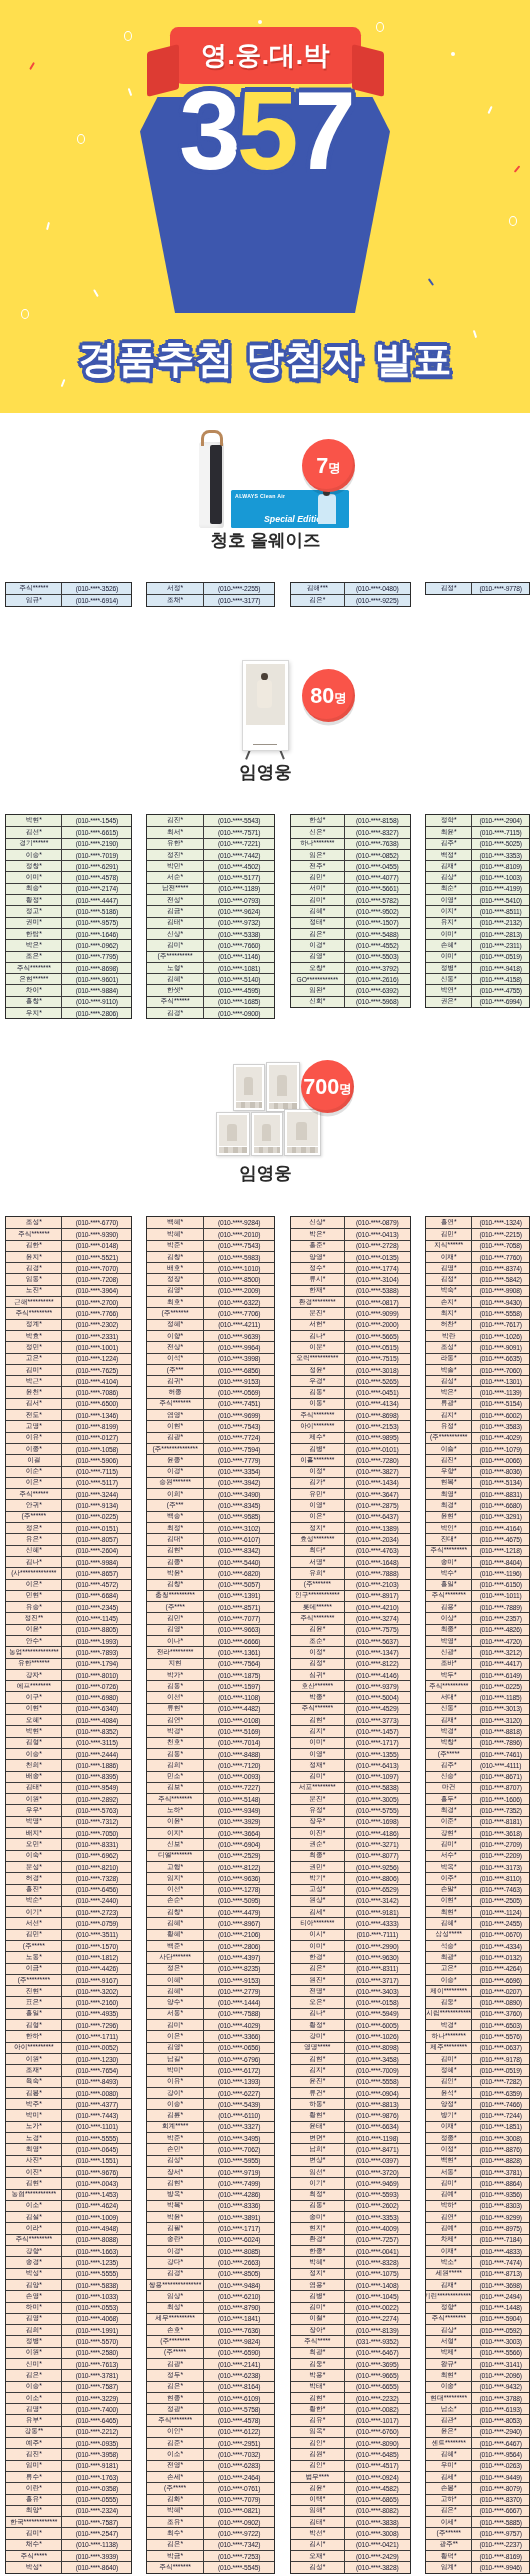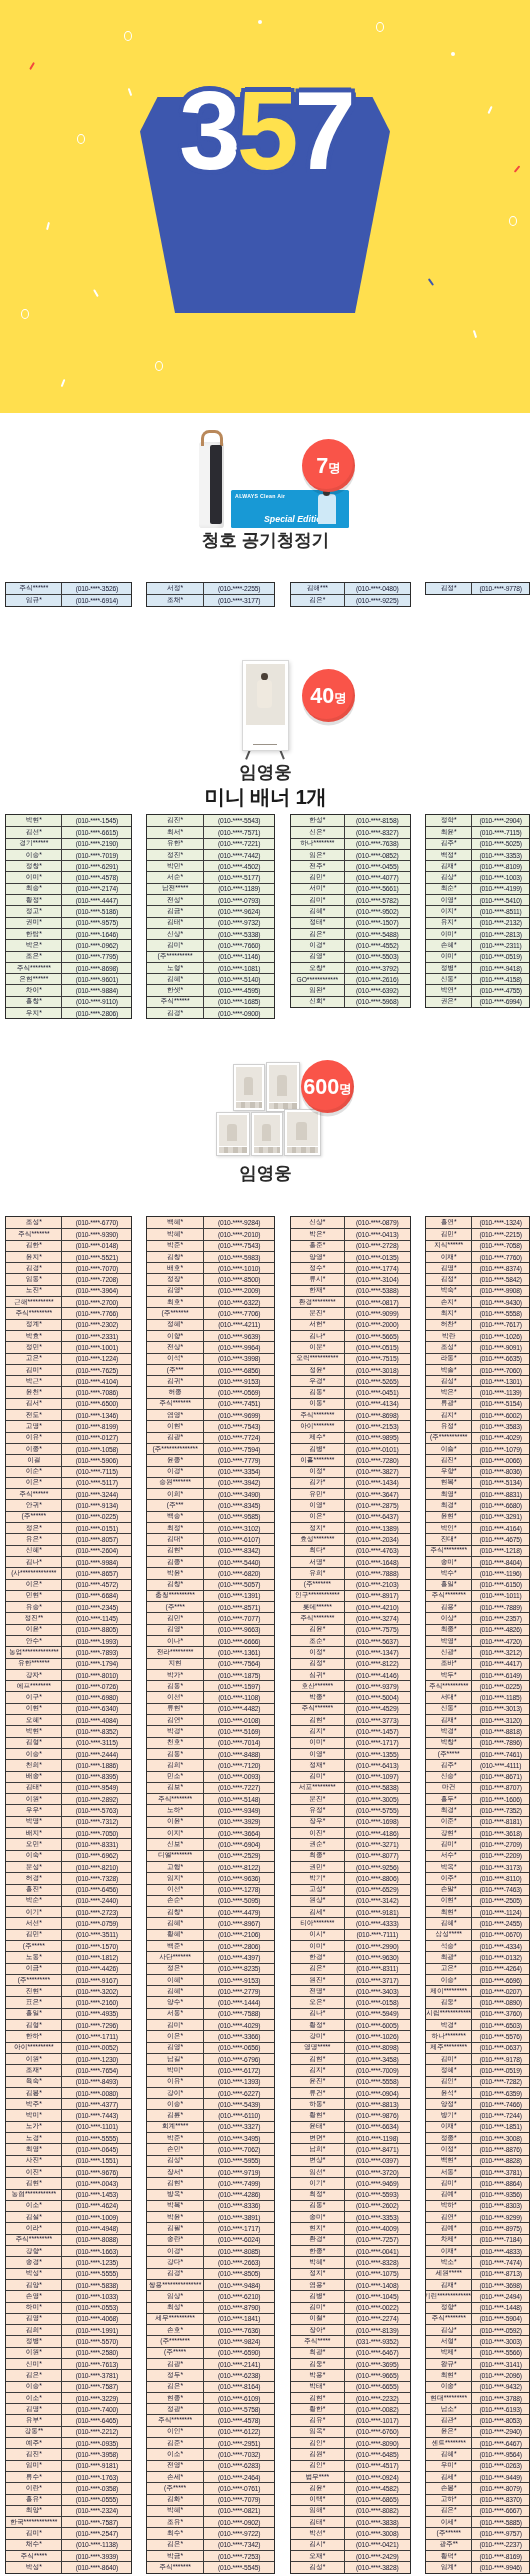--- a/index.html
+++ b/index.html
@@ -119,44 +119,48 @@
     <div class="conf dot" style="left:451px;top:52px;"></div>
     <div class="conf line" style="left:489px;top:106px;transform:rotate(25deg);"></div>
     <div class="conf ring" style="left:509px;top:216px;"></div>
     <div class="conf line" style="left:474px;top:330px;transform:rotate(-18deg);"></div>
     <div class="conf line red" style="left:516px;top:165px;transform:rotate(40deg);"></div>
     <div class="conf line" style="left:62px;top:379px;transform:rotate(22deg);"></div>
     <div class="conf ring" style="left:155px;top:361px;"></div>
     <div class="conf line blue" style="left:430px;top:278px;transform:rotate(-35deg);"></div>
   </div>
 
+  <div class="ribbon">
+    <span class="ribbon-text">영.웅.대.박</span>
+  </div>
 
   <div class="blob"></div>
 
   <div class="digits"><span class="d0">3</span><span class="d1">5</span><span class="d2">7</span></div>
 
 
+  <h1 class="announce">경품추첨 당첨자 발표</h1>
 
   <section class="prize p0">
     <div class="collage1">
       <div class="tower">
         <div class="handle"></div>
         <div class="grille"></div>
       </div>
       <div class="bluebox">
         <span class="brand">ALWAYS Clean Air</span>
         <span class="script">Special Edition</span>
         <span class="person"></span>
       </div>
     </div>
     <div class="badge" style="left:302px;top:17px;">
       <span class="num">7</span>
         <span class="unit">명</span>
     </div>
-    <div class="pline1">청호 공기청정기</div>
+    <div class="pline1">청호 올웨이즈</div>
     <div class="table-area">
         <div class="wgroup" style="left: 5.2px; width: 127px;">
           <div class="wrow">
             <div class="wname" style="background: rgb(217, 232, 243);">주식******</div>
             <div class="wphone" style="background: rgb(217, 232, 243);">(010-****-3526)</div>
           </div>
           <div class="wrow">
             <div class="wname" style="background: rgb(217, 232, 243);">임규*</div>
             <div class="wphone" style="background: rgb(217, 232, 243);">(010-****-6914)</div>
           </div>
@@ -194,25 +198,24 @@
     <div class="xbanner">
       <div class="leg l1"></div>
       <div class="leg l2"></div>
       <div class="panel">
         <div class="photo"></div>
         <div class="fig"></div>
         <div class="sig"></div>
       </div>
     </div>
     <div class="badge" style="left:302px;top:9.8px;">
-      <span class="num">40</span>
+      <span class="num">80</span>
         <span class="unit">명</span>
     </div>
     <div class="pline1">임영웅</div>
-    <div class="pline2">미니 배너 1개</div>
     <div class="table-area">
         <div class="wgroup" style="left: 5.2px; width: 127px;">
           <div class="wrow">
             <div class="wname" style="background: rgb(235, 241, 222);">박현*</div>
             <div class="wphone" style="background: rgb(235, 241, 222);">(010-****-1545)</div>
           </div>
           <div class="wrow">
             <div class="wname" style="background: rgb(235, 241, 222);">김선*</div>
             <div class="wphone" style="background: rgb(235, 241, 222);">(010-****-6615)</div>
           </div>
@@ -515,21 +518,21 @@
       <div class="card c4">
           <div class="ph"></div>
           <div class="strip"></div>
         </div>
       <div class="card c5">
           <div class="ph"></div>
           <div class="strip"></div>
         </div>
     </div>
     <div class="badge" style="left:301px;top:0px;">
-      <span class="num">600</span>
+      <span class="num">700</span>
         <span class="unit">명</span>
     </div>
     <div class="pline1">임영웅</div>
     <div class="table-area">
         <div class="wgroup" style="left: 5.2px; width: 127px;">
           <div class="wrow">
             <div class="wname" style="background: rgb(252, 229, 212);">조성*</div>
             <div class="wphone" style="background: rgb(252, 229, 212);">(010-****-6770)</div>
           </div>
           <div class="wrow">

